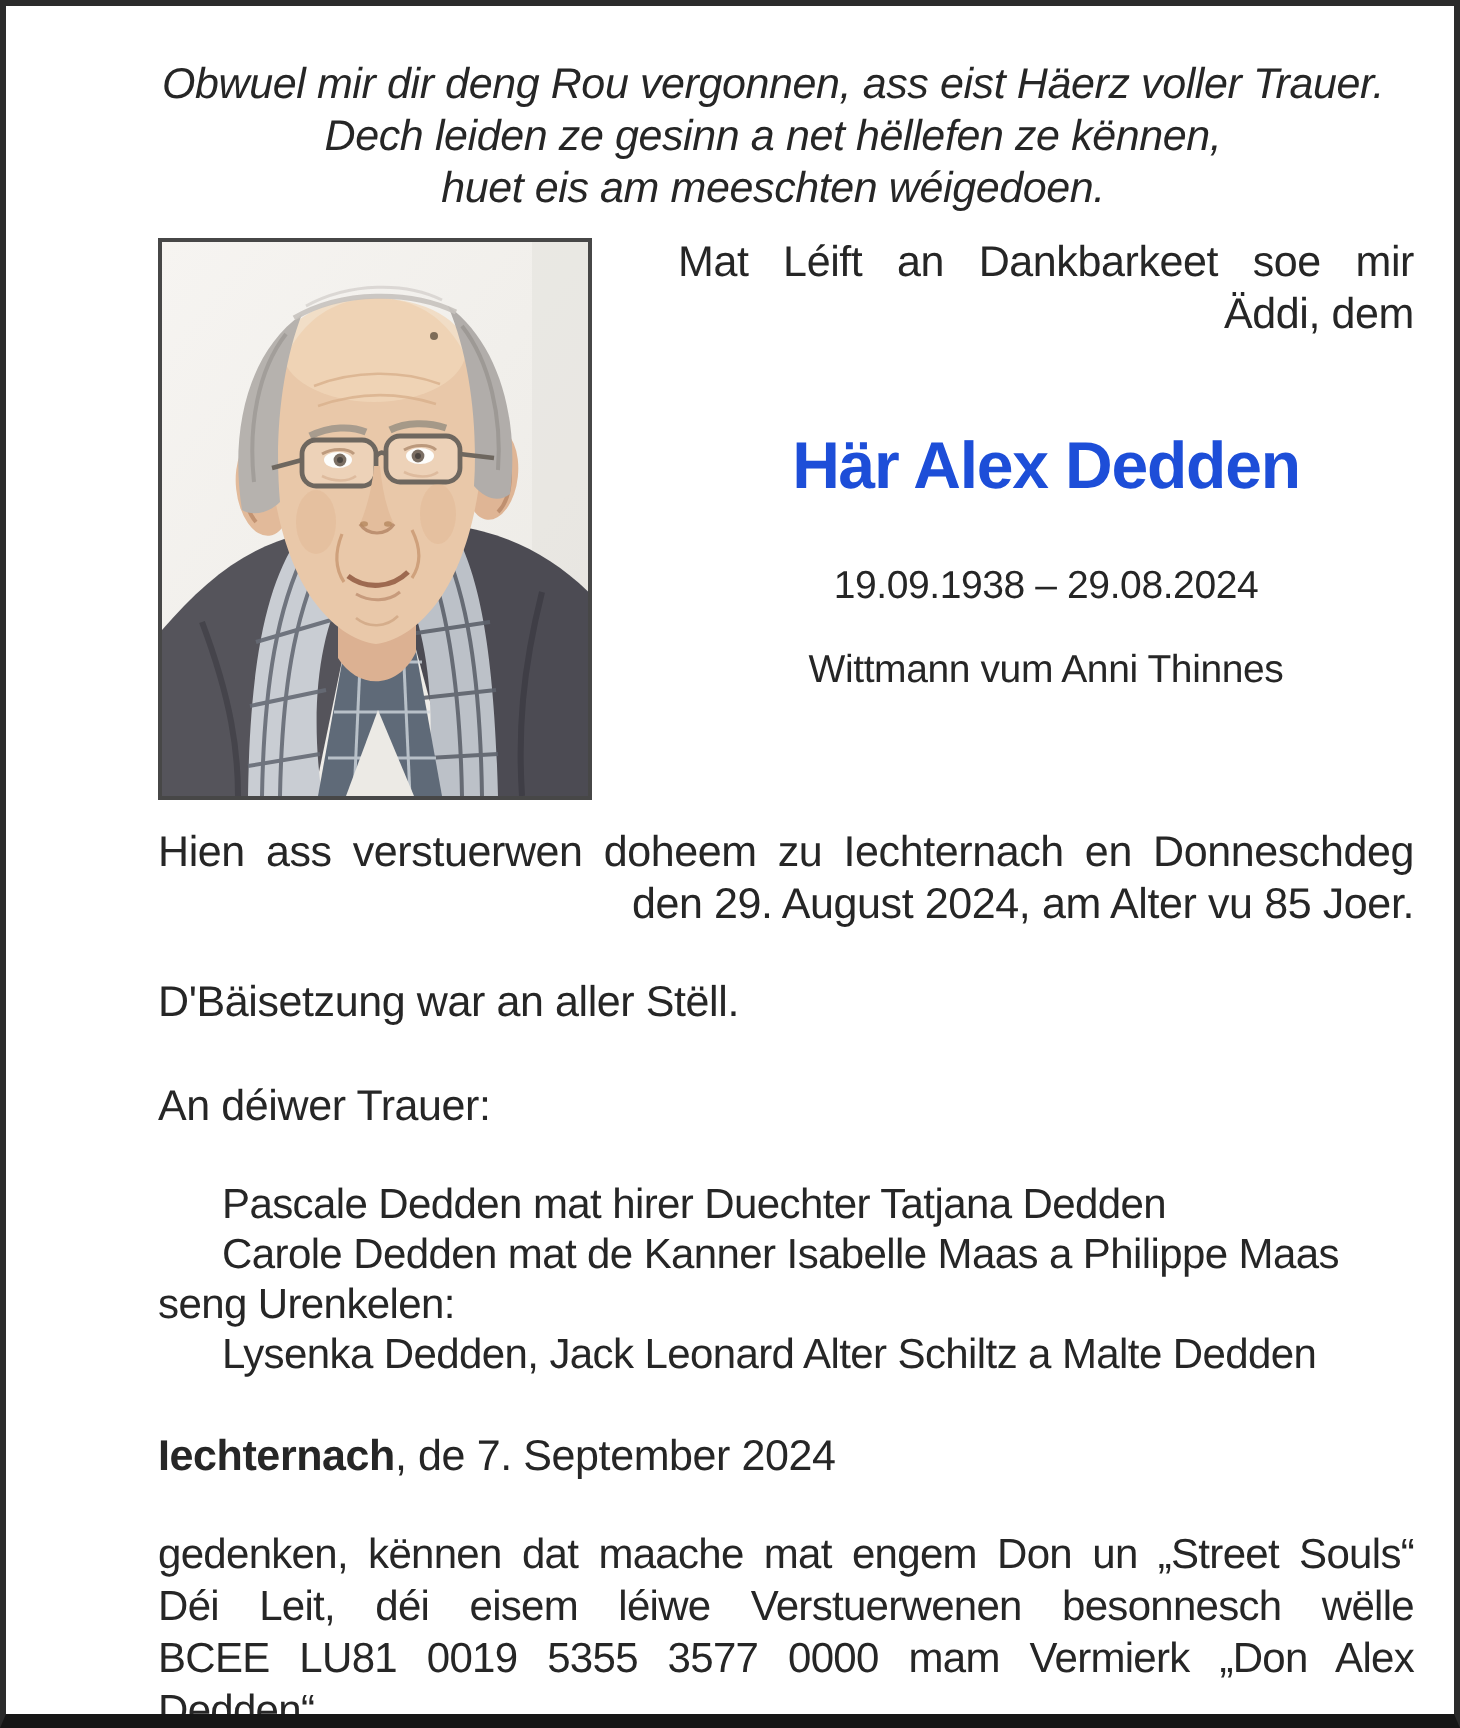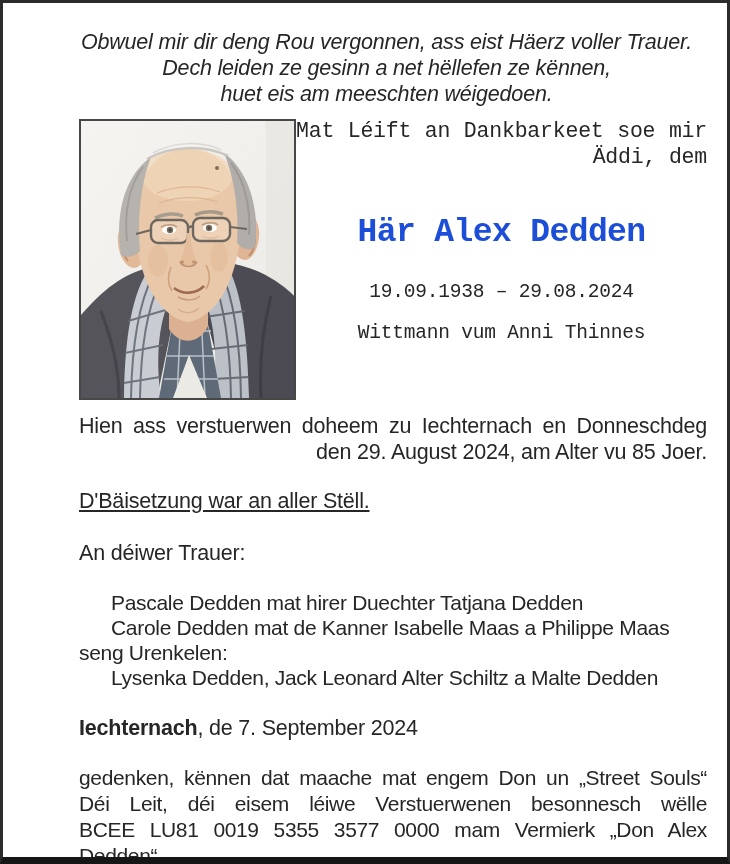--- a/index.html
+++ b/index.html
@@ -33,23 +33,23 @@
   .photo-frame {
     flex: none;
     width: 213px;
     height: 277px;
     border: 2px solid #474747;
     background: #f3f1ee;
     margin-top: 3px;
   }
   .photo-frame svg { display: block; }
   .right-col {
+    margin-left: 43px;
     width: 415px;
     padding-top: 2px;
-    font-family: Liberation Mono, monospace;
   }
   .jline {
     display: block;
     text-align: justify;
     text-align-last: justify;
     font-size: 21.5px;
     line-height: 26px;
     letter-spacing: -0.2px;
   }
   .lline {
@@ -75,21 +75,21 @@
   }
   .relation {
     margin-top: 19px;
     font-size: 19.5px;
     text-align: center;
     letter-spacing: -0.2px;
   }
   .body-block { padding: 0 20px 0 33px; }
   .para { margin: 0; }
   .death { margin-top: 13px; }
-  .burial { margin-top: 24px; font-size: 21.5px; letter-spacing: -0.2px; text-decoration: underline; }
+  .burial { margin-top: 24px; font-size: 21.5px; letter-spacing: -0.2px; }
   .mourning { margin-top: 27px; font-size: 21.5px; letter-spacing: -0.2px; }
   .family { margin-top: 24px; font-size: 21px; line-height: 25px; letter-spacing: -0.3px; }
   .family .indent { padding-left: 32px; }
   .place-line { margin-top: 26px; font-size: 21.5px; letter-spacing: -0.2px; }
   .place-line .place-bold { font-weight: bold; }
   .donation { margin-top: 24px; }
   .donation .jline, .donation .lline { font-size: 21px; line-height: 26px; letter-spacing: -0.35px; }
 </style>
 </head>
 <body>

